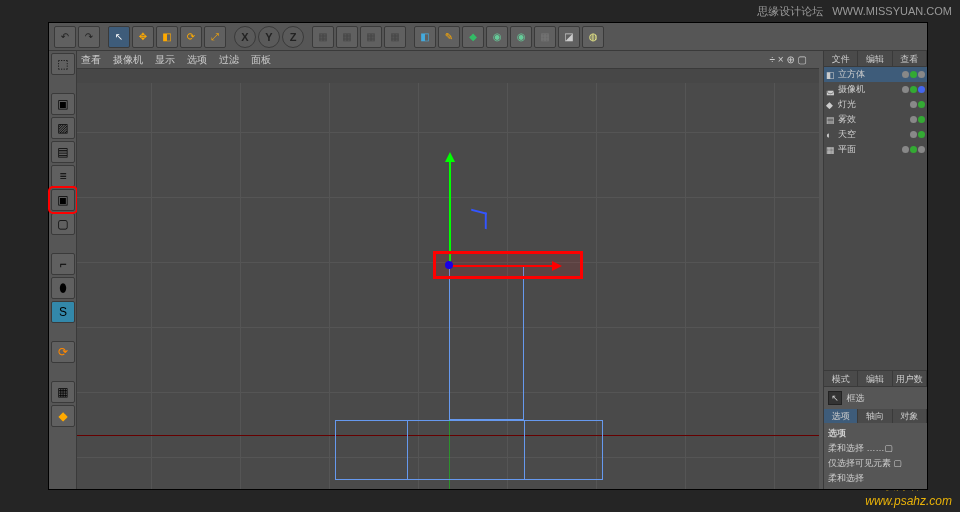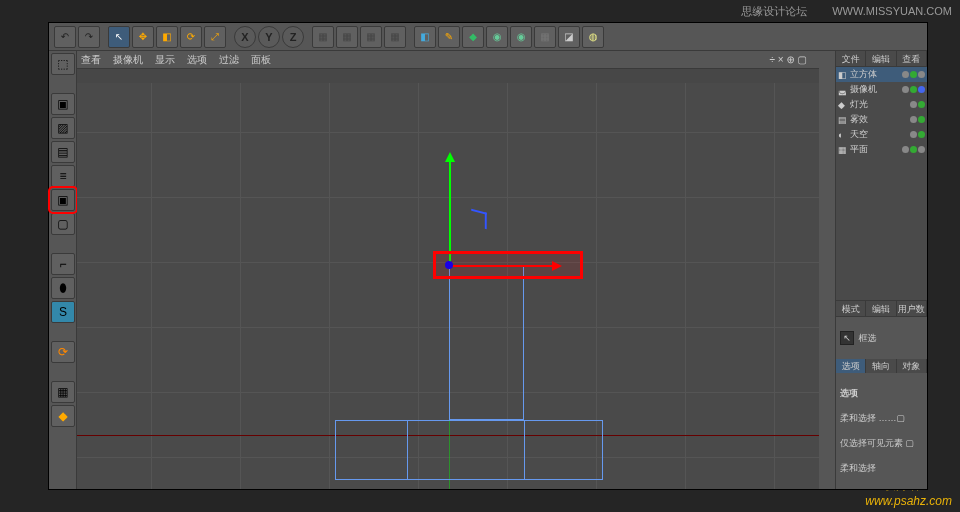--- a/index.html
+++ b/index.html
@@ -1,19 +1,19 @@
 <!DOCTYPE html>
 <html><head>
 <meta charset="utf-8">
 <style>
 * { margin: 0; padding: 0; box-sizing: border-box; font-family: "Microsoft YaHei", Arial, sans-serif; }
 body { background: #252525; width: 960px; height: 512px; overflow: hidden; position: relative; }
 .frame { position: absolute; left: 48px; top: 22px; width: 880px; height: 468px; background: #565656; border: 1px solid #000; }
 .watermark-tr { position: absolute; right: 8px; top: 4px; color: #999; font-size: 11px; }
-.watermark-tr span { margin-left: 22px; }
+.watermark-tr span { margin-left: 6px; }
 .watermark-br { position: absolute; right: 8px; bottom: 4px; color: #eab308; font-size: 12px; font-style: italic; }
 
 
 .toolbar { position: absolute; left: 0; top: 0; right: 0; height: 28px; background: #565656; border-bottom: 1px solid #3a3a3a; display: flex; align-items: center; padding-left: 4px; }
 .tbtn { width: 22px; height: 22px; margin: 0 1px; border: 1px solid #3a3a3a; background: #606060; display: flex; align-items: center; justify-content: center; font-size: 10px; border-radius: 2px; cursor: pointer; }
 .tbtn.sel { background: #3e5c7a; }
 .tsep { width: 6px; }
 .icon-undo { color: #222; }
 .icon-arrow { color: #fff; }
 .icon-cross { color: #fa0; }
@@ -55,38 +55,38 @@
 .blue-corner { position: absolute; left: 394px; top: 128px; width: 16px; height: 16px; border-top: 2px solid #35f; border-right: 2px solid #35f; transform: rotate(15deg) skew(15deg); }
 .axis-green-ext { position: absolute; left: 372px; top: 74px; width: 1px; height: 350px; background: rgba(0,255,0,0.4); }
 .hl-box { position: absolute; left: 356px; top: 168px; width: 150px; height: 28px; border: 3px solid #f00; background: rgba(255,0,0,0.1); }
 .shape { position: absolute; border: 1px solid #69e; }
 .shape1 { left: 372px; top: 182px; width: 75px; height: 155px; }
 .shape2 { left: 258px; top: 337px; width: 268px; height: 60px; }
 .shape2b { left: 330px; top: 337px; width: 1px; height: 60px; background: #69e; }
 .shape2c { left: 447px; top: 337px; width: 1px; height: 60px; background: #69e; }
 
 
-.right { position: absolute; right: 0; top: 28px; bottom: 0; width: 92px; background: #4c1d95; border-left: 1px solid #3a3a3a; display: flex; flex-direction: column; }
+.right { position: absolute; right: 0; top: 28px; bottom: 0; width: 104px; background: #4c1d95; border-left: 1px solid #3a3a3a; display: flex; flex-direction: column; }
 .panel-tabs { height: 16px; display: flex; border-bottom: 1px solid #3a3a3a; }
 .panel-tabs span { flex: 1; font-size: 9px; color: #ccc; text-align: center; line-height: 16px; background: #4a4a4a; border-right: 1px solid #3a3a3a; cursor: pointer; }
 .obj-list { background: #4a4a4a; flex: 0 0 auto; }
 .obj-row { display: flex; align-items: center; height: 15px; font-size: 9px; color: #ccc; padding-left: 2px; }
 .obj-row.sel { background: #3e5c7a; }
 .obj-row .oi { width: 12px; font-size: 9px; }
 .obj-row .on { flex: 1; }
 .obj-row .dots { display: flex; gap: 1px; margin-right: 2px; }
 .dot { width: 7px; height: 7px; border-radius: 50%; }
 .dg { background: #3a3; } .dgr { background: #888; } .db { background: #46e; }
 .flex-spacer { flex: 1; background: #4a4a4a; }
 .attr-panel { border-top: 1px solid #3a3a3a; }
 .attr-sub { display: flex; height: 14px; font-size: 9px; }
 .attr-sub span { flex: 1; text-align: center; color: #ccc; background: #4a4a4a; line-height: 14px; border-right: 1px solid #3a3a3a; }
 .attr-sub span.act { background: #3e5c7a; }
 .attr-body { padding: 2px 4px; font-size: 9px; color: #ccc; background: #565656; }
-.attr-body .row { margin: 12px 0; }
+.attr-body .row { margin: 2px 0; }
 .icon-box { width: 14px; height: 14px; display: inline-flex; align-items: center; justify-content: center; background: #333; border: 1px solid #222; margin-right: 2px; }
 </style>
 </head>
 <body>
 
 <div class="watermark-tr">
   <span>思缘设计论坛</span>
   <span>WWW.MISSYUAN.COM</span>
 </div>
 <div class="watermark-br">

